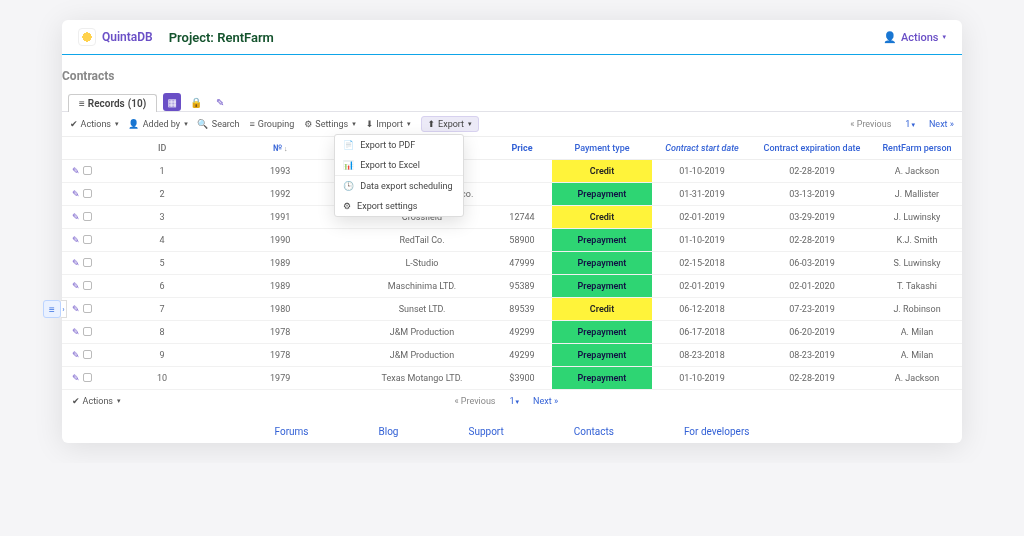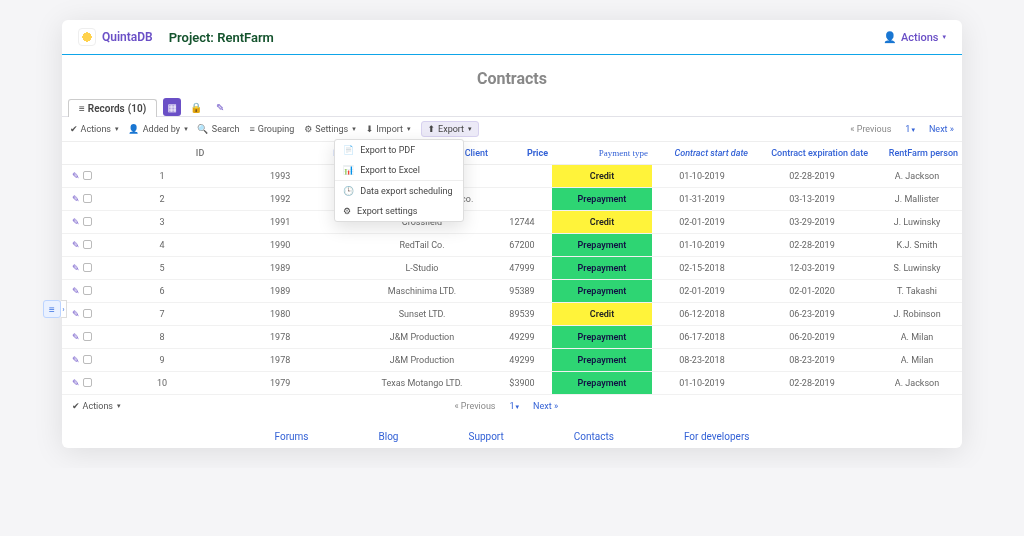--- a/index.html
+++ b/index.html
@@ -5,38 +5,38 @@
 * { margin:0; padding:0; box-sizing:border-box; font-family:-apple-system,BlinkMacSystemFont,"Segoe UI",Roboto,sans-serif; }
 body { background:#f5f5f7; padding:20px 60px; color:#555; display:flex; justify-content:center; }
 .app { width:900px; background:#fff; border-radius:6px; box-shadow:0 4px 30px rgba(0,0,0,0.1); overflow:visible; }
 .topbar { display:flex; align-items:center; justify-content:space-between; padding:8px 16px; border-bottom:1px solid #0ea5e9; }
 .brand { display:flex; align-items:center; gap:6px; }
 .logo { width:18px; height:18px; background:radial-gradient(circle,#ffd24d 40%,#fff 41%); border-radius:4px; border:1px solid #eee; }
 .brand-name { color:#6a4fc6; font-weight:600; font-size:12px; }
 .project { color:#14532d; font-weight:600; font-size:13px; margin-left:10px; }
 .account { display:flex; align-items:center; gap:4px; font-size:11px; color:#6a4fc6; font-weight:500; }
 .account-icon { color:#6a4fc6; }
-.title { text-align:center; color:#888; font-weight:700; font-size:16px; padding:14px 0 10px; }
+.title { text-align:left; color:#888; font-weight:700; font-size:12px; padding:14px 0 10px; }
 .tabs { display:flex; align-items:center; gap:6px; padding:0 6px; border-bottom:1px solid #e2e2e8; }
 .tab-records { border:1px solid #ccc; border-bottom:none; border-radius:3px 3px 0 0; padding:3px 10px; font-size:10px; color:#444; font-weight:600; background:#fff; display:flex; align-items:center; gap:3px; position:relative; top:1px; }
 .sq-btn { width:18px; height:18px; border-radius:3px; display:flex; align-items:center; justify-content:center; font-size:10px; cursor:pointer; }
 .sq-purple { background:#6a4fc6; color:#fff; }
 .sq-plain { color:#6a4fc6; }
 .toolbar { display:flex; align-items:center; justify-content:space-between; padding:4px 8px; font-size:9px; color:#555; border-bottom:1px solid #eee; position:relative; }
 .toolbar-left { display:flex; align-items:center; gap:10px; flex-wrap:wrap; }
 .tl-item { display:flex; align-items:center; gap:3px; cursor:pointer; white-space:nowrap; }
 .caret::after { content:"▾"; font-size:7px; margin-left:1px; }
 .export-btn { background:#eceaf7; border:1px solid #d7d1ef; border-radius:3px; padding:2px 6px; color:#444; }
 .dropdown { position:absolute; top:22px; left:272px; background:#fff; border:1px solid #ddd; border-radius:3px; box-shadow:0 6px 18px rgba(0,0,0,0.12); width:130px; z-index:5; font-size:9px; }
 .dropdown-item { display:flex; align-items:center; gap:6px; padding:5px 8px; cursor:pointer; color:#444; }
 .dropdown-sep { border-top:1px solid #eee; }
 .pager-top { display:flex; align-items:center; gap:14px; font-size:9px; color:#888; }
 .pager-top .link { color:#3462d6; cursor:pointer; }
 table { width:100%; border-collapse:collapse; font-size:9px; }
-th { color:#3462d6; font-weight:500; padding:6px 4px; border-bottom:1px solid #eee; text-align:right; }
+th { color:#3462d6; font-weight:500; padding:6px 4px; border-bottom:1px solid #eee; text-align:center; }
 th.idh { color:#777; }
 td { padding:6px 4px; text-align:center; border-bottom:1px solid #f1f1f1; color:#666; }
 .row-act { display:flex; gap:3px; justify-content:flex-start; padding-left:6px; }
 .row-act span { color:#6a4fc6; cursor:pointer; font-size:9px; }
 .row-act .chk { width:9px; height:9px; border:1px solid #bbb; border-radius:2px; display:inline-block; }
 .pay { font-weight:600; padding:6px 0;margin-left:26px; }
 .pay-credit { background:#fff33a; color:#222; }
 .pay-pre { background:#2ed573; color:#114; }
 .table-footer { display:flex; align-items:center; justify-content:space-between; padding:6px 10px; font-size:9px; }
 .tf-pager { display:flex; gap:14px; align-items:center; margin:0 auto; color:#888; }
@@ -120,21 +120,21 @@
   </div>
 
   <table>
     <thead>
       <tr>
         <th style="width:54px;"></th>
         <th class="idh">ID</th>
         <th><span>№</span> <span style="color:#888;font-size:7px;">↓</span></th>
         <th style="width:140px;">Client</th>
         <th style="width:60px;font-weight:bold;">Price</th>
-        <th style="width:100px;font-family:Liberation Serif, serif;">Payment type</th>
+        <th style="width:100px;">Payment type</th>
         <th style="width:100px;font-style:italic;">Contract start date</th>
         <th style="width:120px;">Contract expiration date</th>
         <th style="width:90px;">RentFarm person</th>
       </tr>
     </thead>
     <tbody id="tbody">
         <tr>
           <td>
             <div class="row-act">
               <span>✎</span>
@@ -185,40 +185,40 @@
         <tr>
           <td>
             <div class="row-act">
               <span>✎</span>
               <span class="chk"></span>
             </div>
           </td>
           <td>4</td>
           <td>1990</td>
           <td>RedTail Co.</td>
-          <td>67200</td>
+          <td>58900</td>
           <td class="pay pay-pre">Prepayment</td>
           <td>01-10-2019</td>
           <td>02-28-2019</td>
           <td>K.J. Smith</td>
         </tr>
         <tr>
           <td>
             <div class="row-act">
               <span>✎</span>
               <span class="chk"></span>
             </div>
           </td>
           <td>5</td>
           <td>1989</td>
           <td>L-Studio</td>
           <td>47999</td>
           <td class="pay pay-pre">Prepayment</td>
           <td>02-15-2018</td>
-          <td>12-03-2019</td>
+          <td>06-03-2019</td>
           <td>S. Luwinsky</td>
         </tr>
         <tr>
           <td>
             <div class="row-act">
               <span>✎</span>
               <span class="chk"></span>
             </div>
           </td>
           <td>6</td>
@@ -236,21 +236,21 @@
               <span>✎</span>
               <span class="chk"></span>
             </div>
           </td>
           <td>7</td>
           <td>1980</td>
           <td>Sunset LTD.</td>
           <td>89539</td>
           <td class="pay pay-credit">Credit</td>
           <td>06-12-2018</td>
-          <td>06-23-2019</td>
+          <td>07-23-2019</td>
           <td>J. Robinson</td>
         </tr>
         <tr>
           <td>
             <div class="row-act">
               <span>✎</span>
               <span class="chk"></span>
             </div>
           </td>
           <td>8</td>

